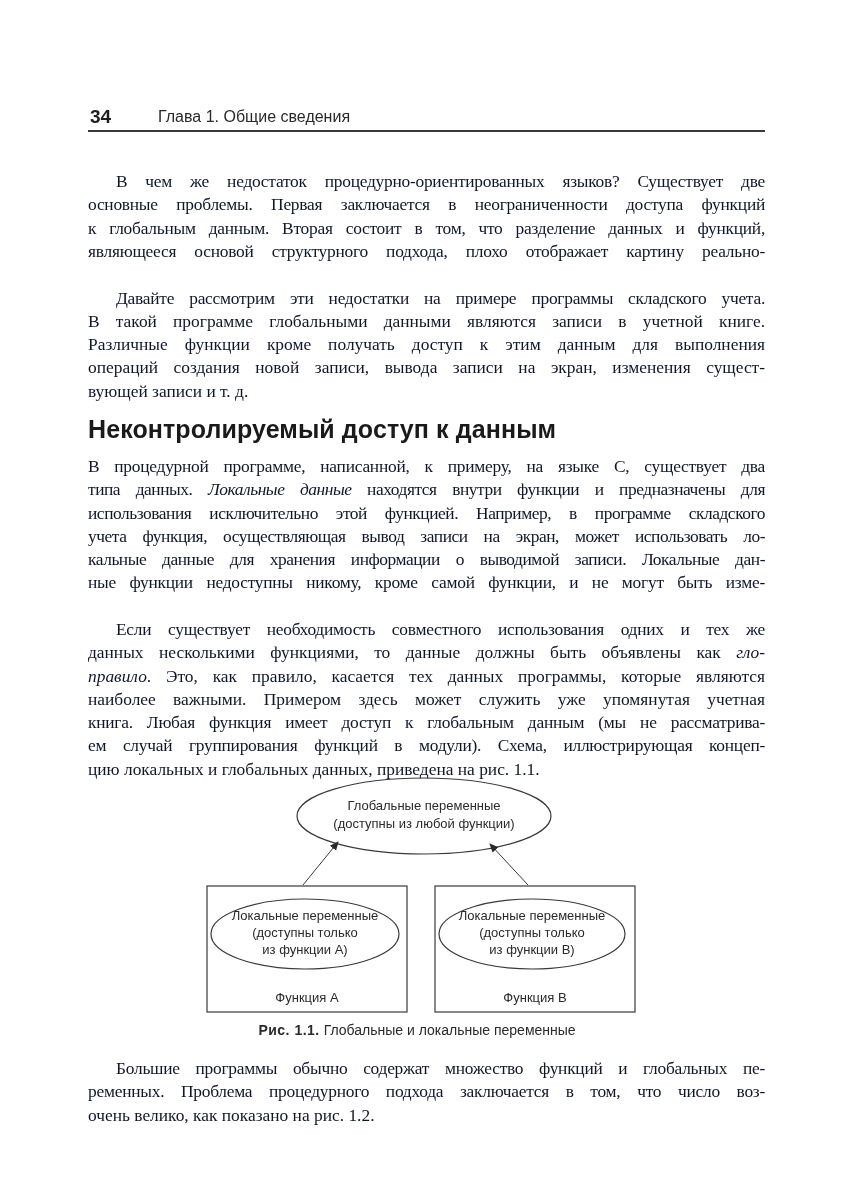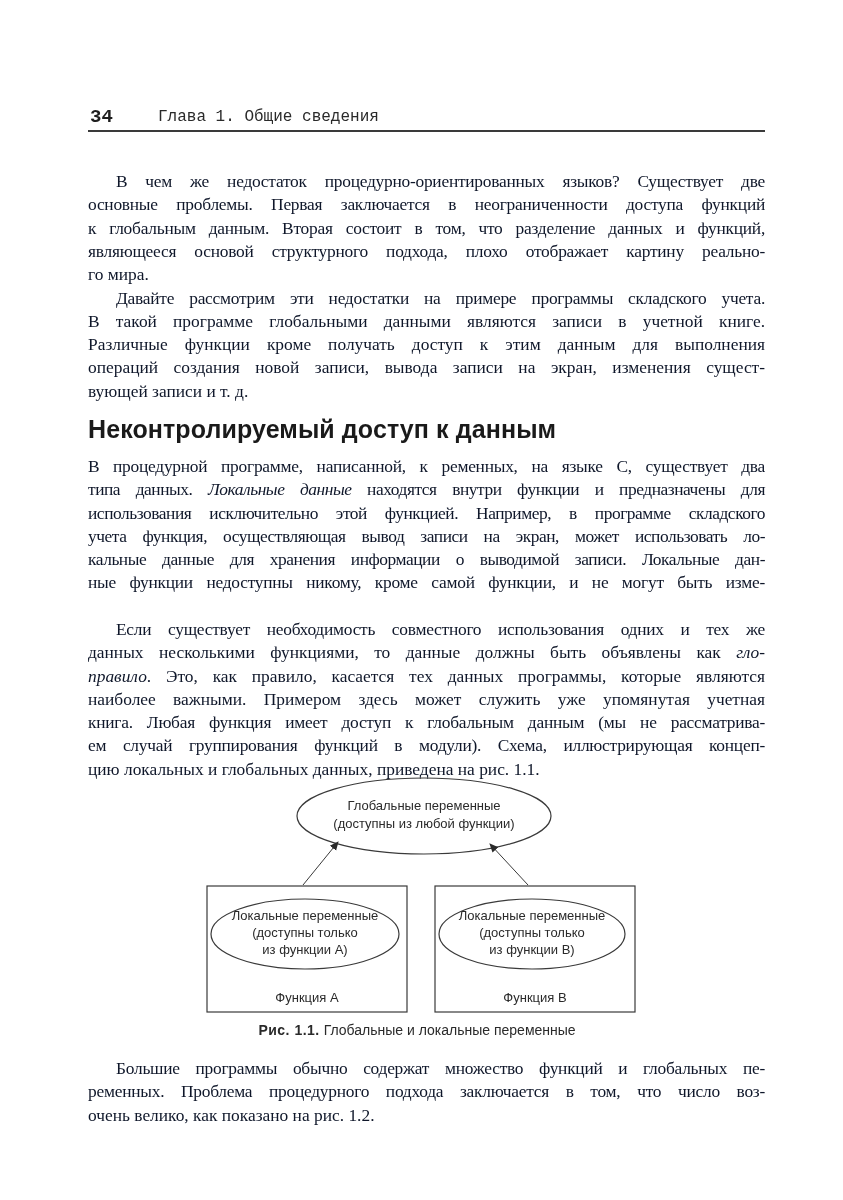--- a/index.html
+++ b/index.html
@@ -1,20 +1,20 @@
 <!DOCTYPE html>
 <html><head>
 <meta charset="utf-8">
 <style>
   html, body { margin: 0; padding: 0; background: #ffffff; }
   body { width: 843px; height: 1200px; position: relative; overflow: hidden; color: #231f20; }
   .page { position: absolute; left: 0; top: 0; width: 843px; height: 1200px; }
 
   .running-head { position: absolute; left: 88px; top: 104px; width: 677px; height: 26px;
-    border-bottom: 2px solid #3a3a3a; font-family: Liberation Mono, monospace; }
+    border-bottom: 2px solid #3a3a3a; font-family: Liberation Sans, sans-serif; }
   .page-number { position: absolute; left: 2px; top: 2px; font-size: 19px; font-weight: bold; color: #1e1e1e; }
   .chapter-title { position: absolute; left: 70px; top: 4px; font-size: 16px; color: #2a2a2a; }
 
   .body-text { font-family: "Liberation Serif", serif; font-size: 17.4px; color: #0f172a; }
   .para { position: absolute; left: 88px; width: 677px; }
   .line { display: block; height: 23.3px; line-height: 23.3px; text-align: justify; text-align-last: justify; white-space: nowrap; overflow: visible; }
   .line.last { text-align-last: left; }
   .line.indent { padding-left: 28px; }
   .line.tight { letter-spacing: -0.25px; word-spacing: -0.5px; }
   .line.tighter { letter-spacing: -0.45px; word-spacing: -0.8px; }
@@ -38,35 +38,34 @@
   <div class="running-head">
     <span class="page-number">34</span>
     <span class="chapter-title">Глава 1. Общие сведения</span>
   </div>
 
   <div class="para body-text" style="top:170px;">
     <span class="line indent tight">В чем же недостаток процедурно-ориентированных языков? Существует две</span>
     <span class="line tight">основные проблемы. Первая заключается в неограниченности доступа функций</span>
     <span class="line tight">к глобальным данным. Вторая состоит в том, что разделение данных и функций,</span>
     <span class="line tight">являющееся основой структурного подхода, плохо отображает картину реально-</span>
-    <span class="line last">го мира.</span>
   </div>
 
   <div class="para body-text" style="top:286.5px;">
     <span class="line indent tight">Давайте рассмотрим эти недостатки на примере программы складского учета.</span>
     <span class="line">В такой программе глобальными данными являются записи в учетной книге.</span>
     <span class="line">Различные функции кроме получать доступ к этим данным для выполнения</span>
     <span class="line">операций создания новой записи, вывода записи на экран, изменения сущест-</span>
     <span class="line last">вующей записи и т. д.</span>
   </div>
 
   <div class="section-heading">Неконтролируемый доступ к данным</div>
 
   <div class="para body-text" style="top:455px;">
-    <span class="line tight">В процедурной программе, написанной, к ременных, на языке С, существует два</span>
+    <span class="line tight">В процедурной программе, написанной, к примеру, на языке С, существует два</span>
     <span class="line tighter"><span>типа данных. </span><em>Локальные данные</em><span> находятся внутри функции и предназначены для</span></span>
     <span class="line tighter">использования исключительно этой функцией. Например, в программе складского</span>
     <span class="line tighter">учета функция, осуществляющая вывод записи на экран, может использовать ло-</span>
     <span class="line tighter">кальные данные для хранения информации о выводимой записи. Локальные дан-</span>
     <span class="line tight">ные функции недоступны никому, кроме самой функции, и не могут быть изме-</span>
   </div>
 
   <div class="para body-text" style="top:618px;">
     <span class="line indent tight">Если существует необходимость совместного использования одних и тех же</span>
     <span class="line"><span>данных несколькими функциями, то данные должны быть объявлены как </span><em>гло-</em></span>

